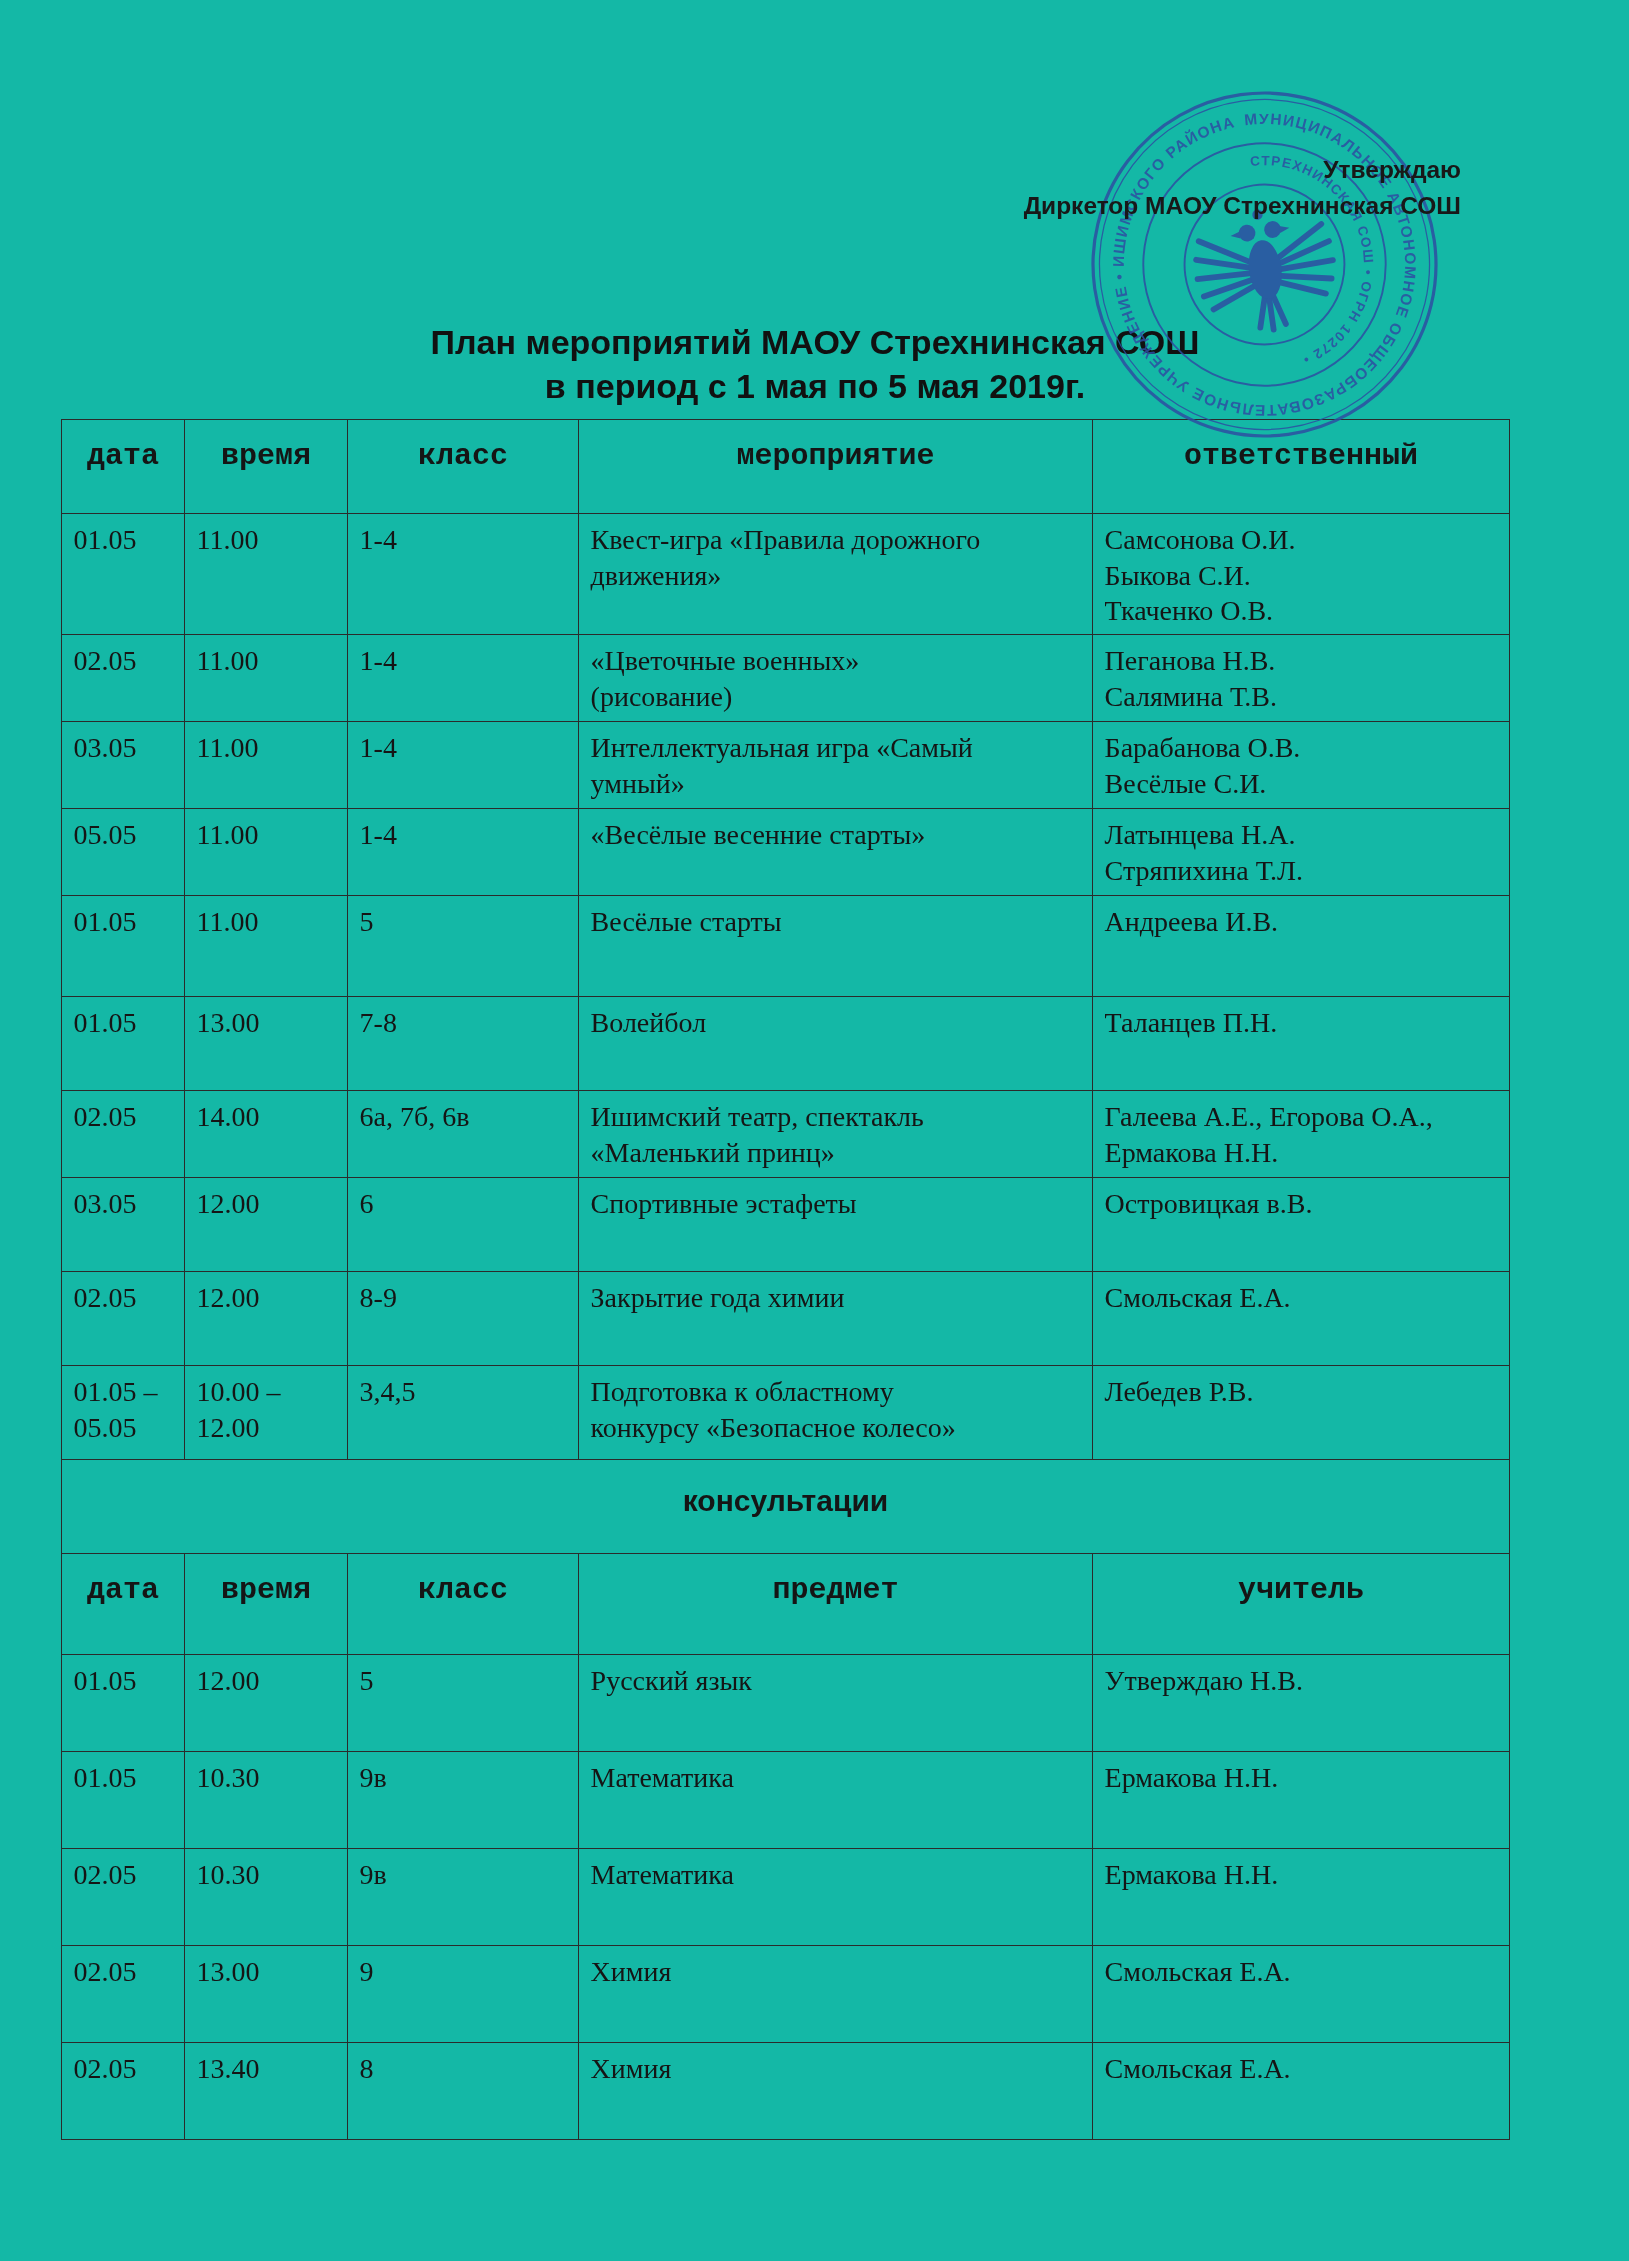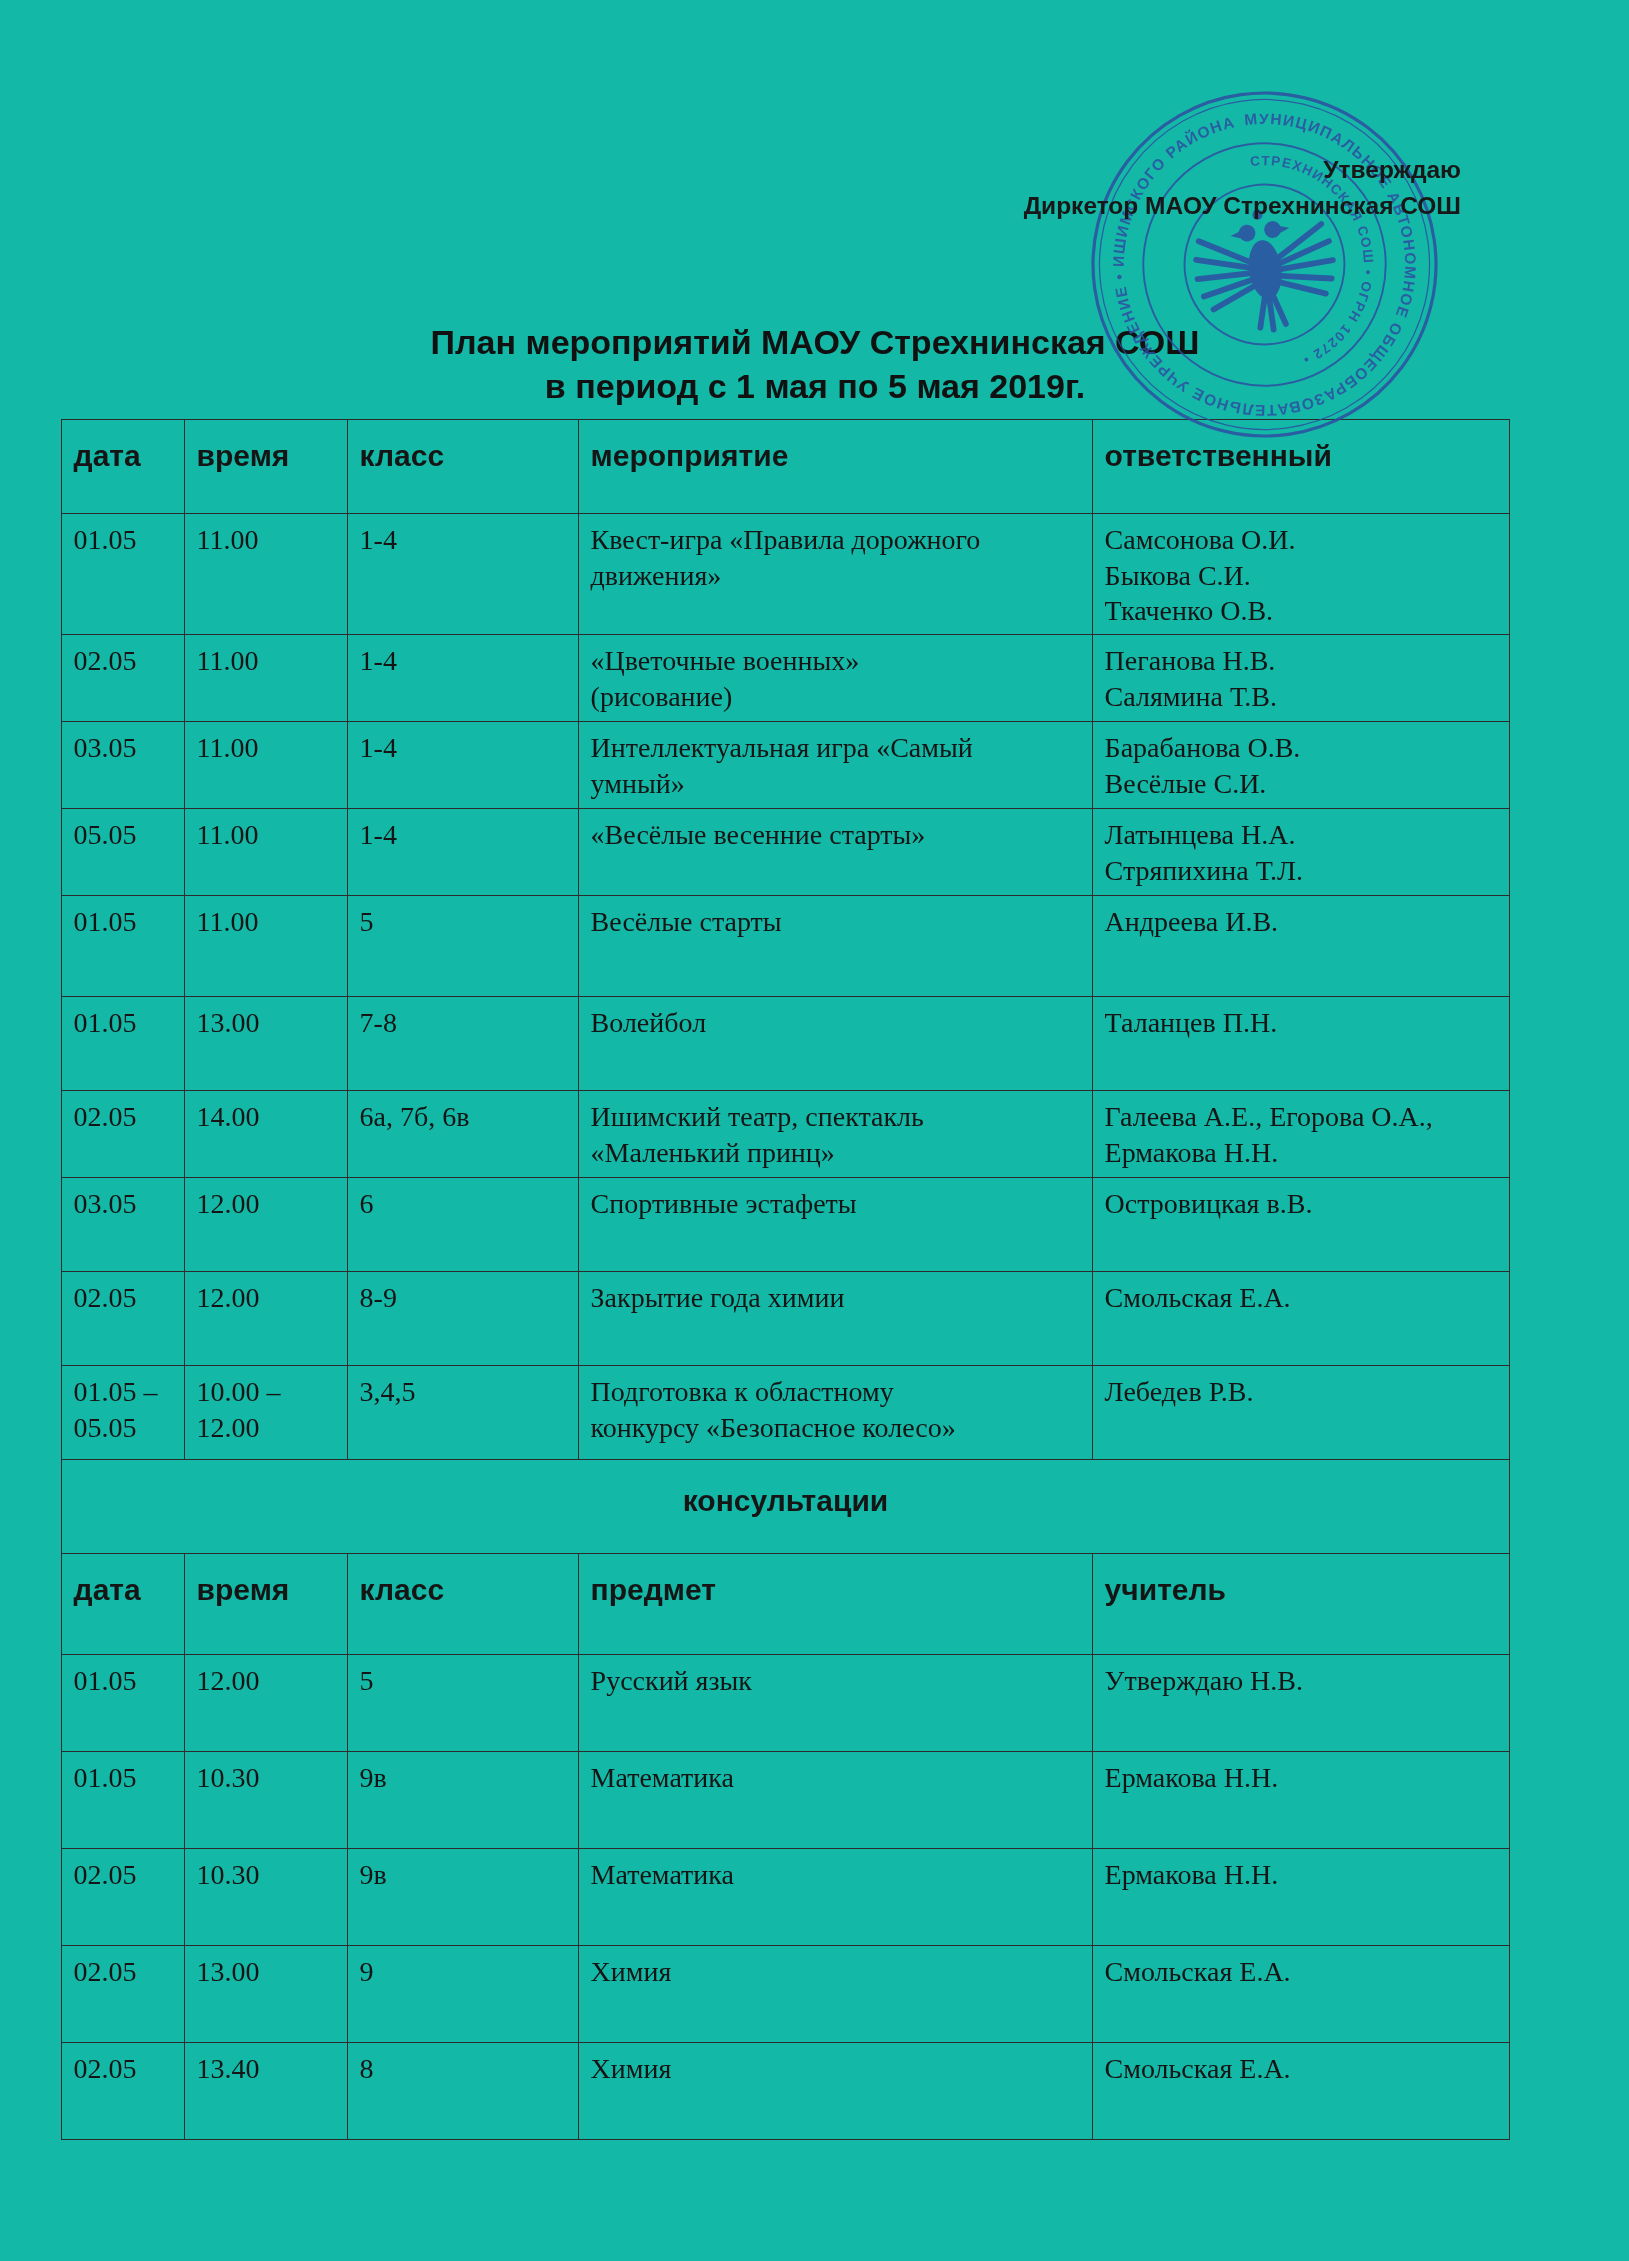--- a/index.html
+++ b/index.html
@@ -74,24 +74,24 @@
     font-size: 28px;
     line-height: 1.28;
     white-space: pre-line;
     font-family: "Liberation Serif", serif;
     text-align: left;
     font-weight: normal;
     color: #151515;
     overflow: hidden;
   }
   table.plan th {
-    font-family: Liberation Sans, sans-serif;
+    font-family: Liberation Mono, monospace;
     font-weight: bold;
     font-size: 30px;
-    text-align: left;
+    text-align: center;
     padding-top: 17px;
   }
   table.plan td.section {
     font-family: "Liberation Sans", sans-serif;
     font-weight: bold;
     font-size: 30px;
     text-align: center;
     padding-top: 22px;
   }
 </style>

